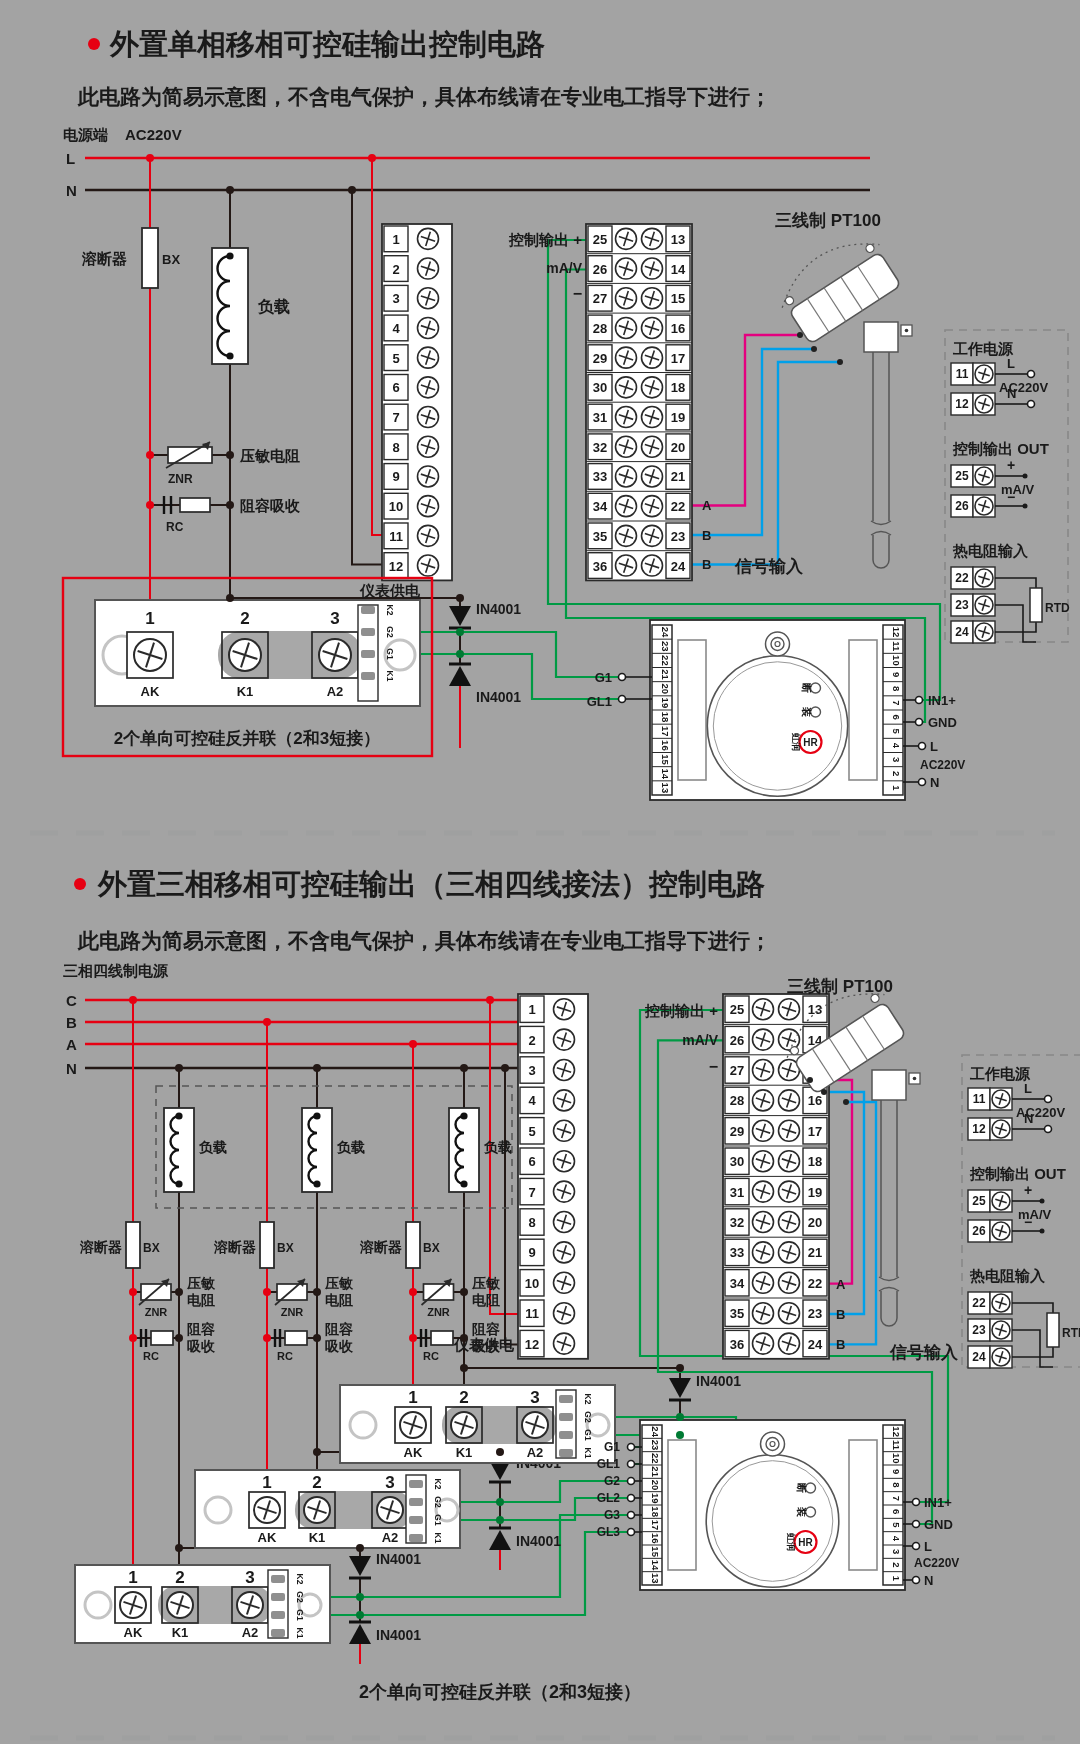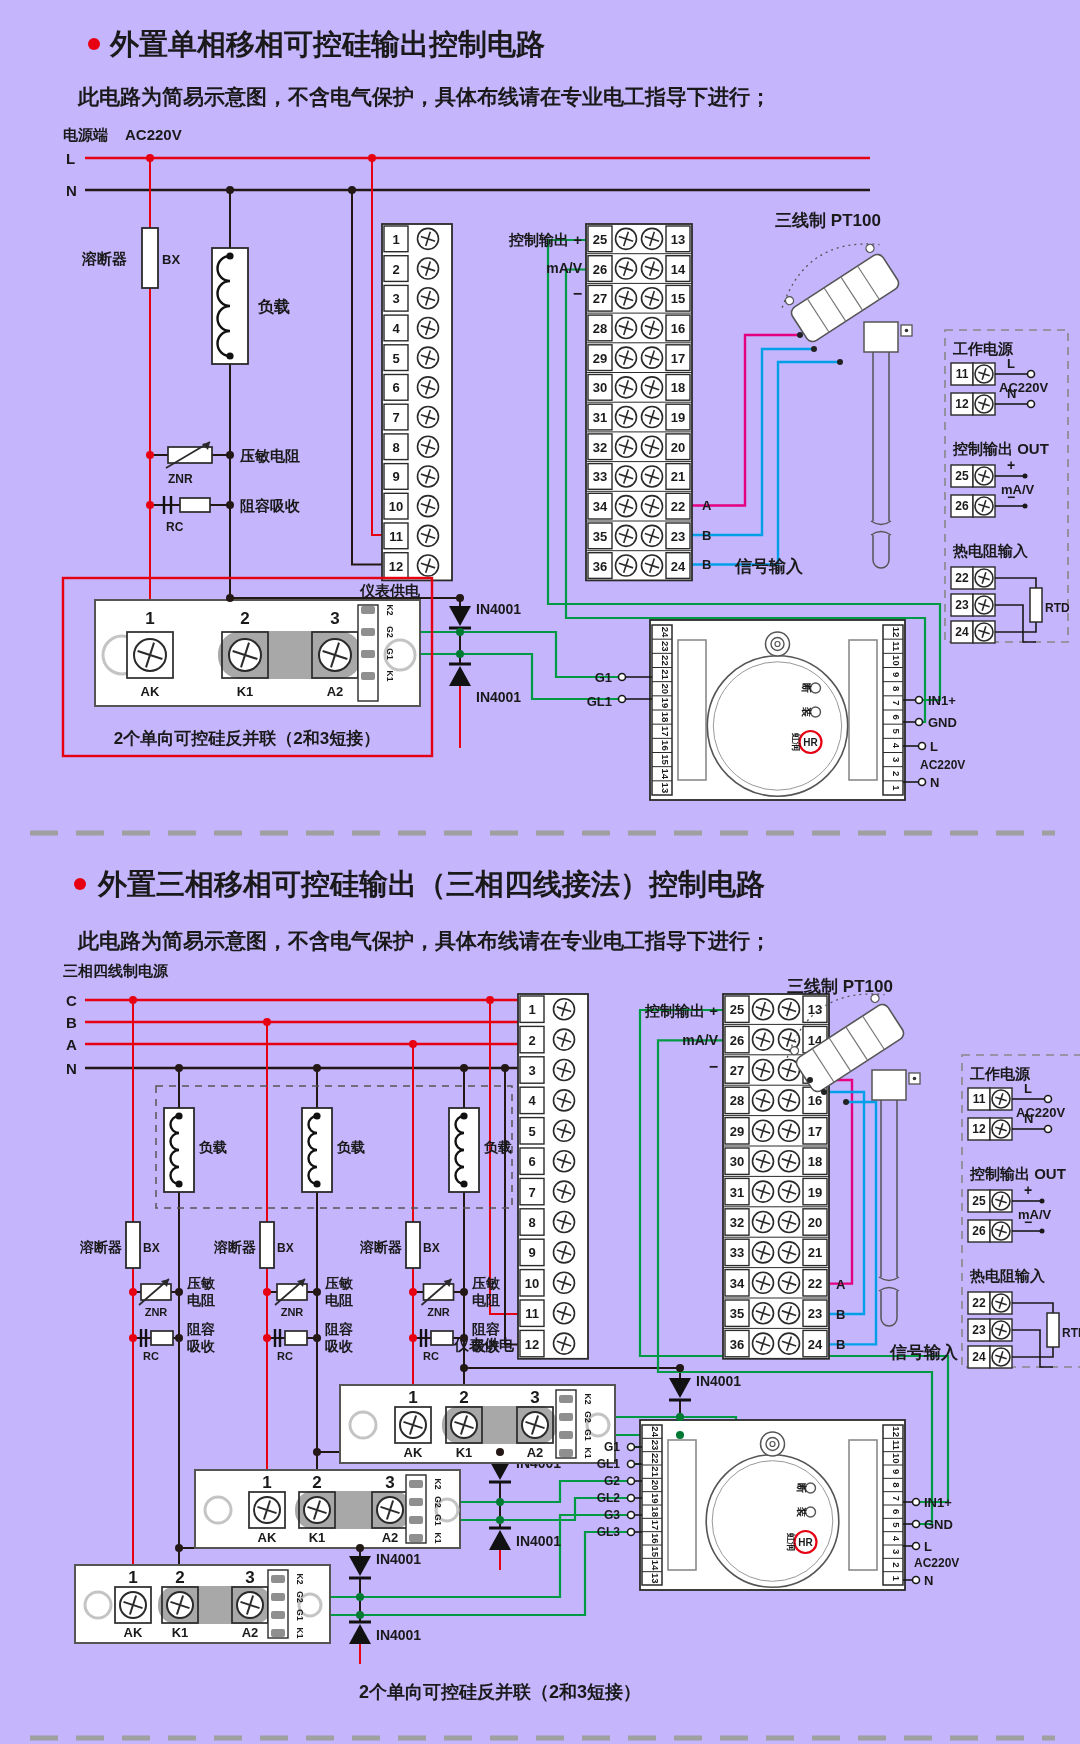--- a/index.html
+++ b/index.html
@@ -1,16 +1,16 @@
 <!DOCTYPE html>
 <html><head>
 <meta charset="utf-8">
 <style>
   html,body{margin:0;padding:0;background:#ffffff;}
-  .page{width:1080px;height:1744px;position:relative;background:#c4b5fd;overflow:hidden;}
+  .page{width:1080px;height:1744px;position:relative;background:#a3a3a3;overflow:hidden;}
   svg{font-family:"Liberation Sans","DejaVu Sans",sans-serif;}
   text{fill:#1a1a1a;}
   .t-title{font-size:29px;font-weight:700;}
   .t-note{font-size:21px;font-weight:700;}
   .t-label{font-size:15px;font-weight:700;}
   .t-cap{font-size:17px;font-weight:700;}
   .t-cap2{font-size:18px;font-weight:700;}
 </style>
 </head>
 <body>

